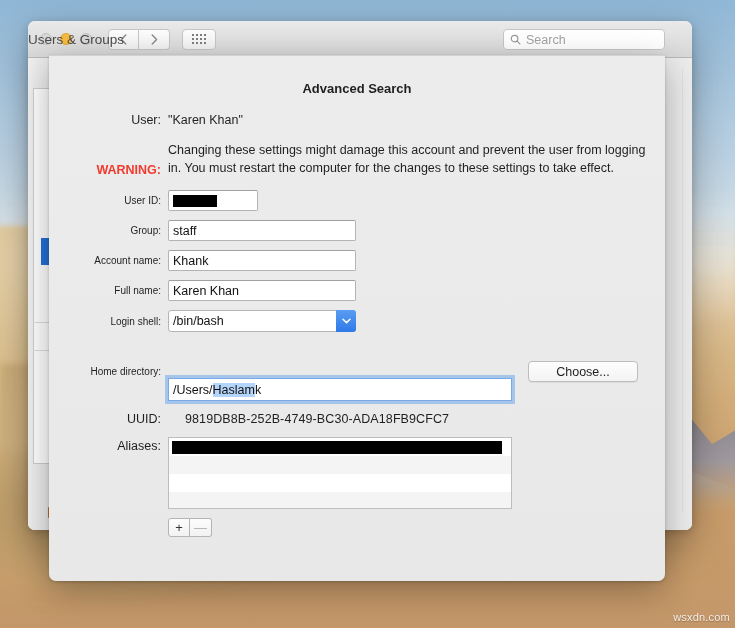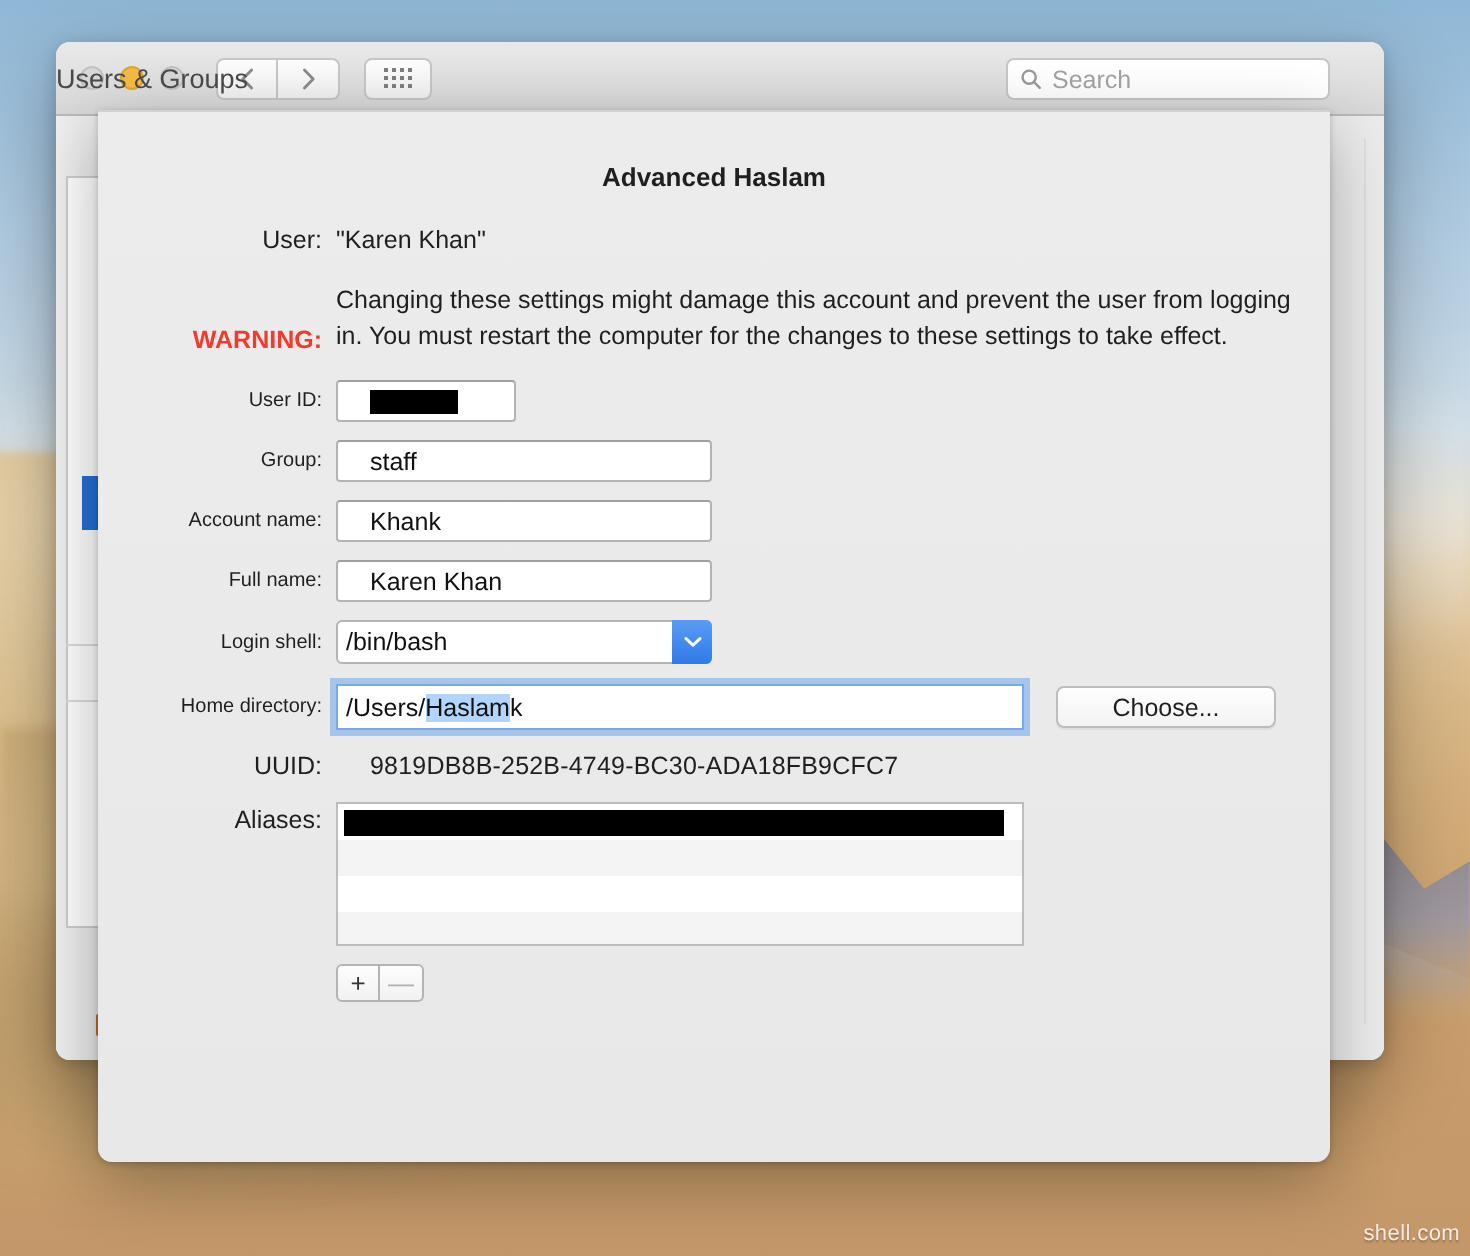--- a/index.html
+++ b/index.html
@@ -186,21 +186,21 @@
     width: 112px; flex: none; text-align: right;
     font-size: 10px; color: #1f1f1f;
   }
   .frow .ctl { margin-left: 7px; }
 
   .tfield {
     height: 21px; background: #fff;
     border: 1px solid #b4b4b4; border-top-color: #a0a0a0;
     border-radius: 2px;
     font-size: 12.5px; color: #111;
-    display: flex; align-items: center; padding: 0 16px;
+    display: flex; align-items: center; padding: 0 4px;
     width: 188px;
   }
   .tfield.wide { width: 188px; }
   .tfield.narrow { width: 90px; }
 
   .redact { background: #000; display: inline-block; height: 12px; }
 
   .popup {
     width: 188px; height: 22px; position: relative;
     background: #fff; border: 1px solid #b4b4b4; border-radius: 3px;
@@ -213,21 +213,21 @@
     border-radius: 0 3px 3px 0;
     display: flex; align-items: center; justify-content: center;
   }
   .popup-arrow svg { display: block; }
 
   .focusfield {
     width: 344px; height: 23px;
     background: #fff; border: 1px solid #7aa9e8; border-radius: 0;
     box-shadow: 0 0 0 3px rgba(110,165,235,.55);
     display: flex; align-items: center; padding: 0 4px;
-    font-size: 12.5px; color: #111;
+    font-size: 12.5px; color: #111; margin-top: 36px;
   }
   .sel { background: #b4d5fb; }
 
   .statrow { display: flex; align-items: center; margin-top: 11px; }
   .statrow .lbl { width: 112px; flex: none; text-align: right; font-size: 12.5px; color: #1f1f1f; }
   .statrow .val { margin-left: 24px; font-size: 12.5px; color: #1f1f1f; letter-spacing: .1px; }
 
   .sidebtn {
     width: 110px; height: 21px;
     background: linear-gradient(to bottom,#fefefe,#f3f3f3);
@@ -284,21 +284,21 @@
 
 <div class="desktop">
   <div class="haze"></div>
   <div class="ridge"></div>
   <div class="ridge2"></div>
   <div class="dune-a"></div>
   <div class="dune-b"></div>
   <div class="dune-shadow"></div>
 </div>
 
-<div class="watermark">shell.com</div>
+<div class="watermark">wsxdn.com</div>
 
 <div class="window">
 
   <div class="titlebar">
     <div class="traffic">
       <div class="light inactive"></div>
       <div class="light amber"></div>
       <div class="light inactive"></div>
     </div>
 
@@ -352,21 +352,21 @@
       <div class="sb-lock"></div>
     </div>
     <div class="wmain">
       <div class="wmain-edge"></div>
     </div>
   </div>
 </div>
 
 <div class="sheet">
 
-  <div class="sheet-title">Advanced Haslam</div>
+  <div class="sheet-title">Advanced Search</div>
 
   <div class="userline">
     <span class="lbl">User:</span><span class="val">"Karen Khan"</span>
   </div>
 
   <div class="warnrow">
     <div class="warn-lbl">WARNING:</div>
     <div class="warn-txt">Changing these settings might damage this account and prevent the user from logging in. You must restart the computer for the changes to these settings to take effect.</div>
   </div>
 

